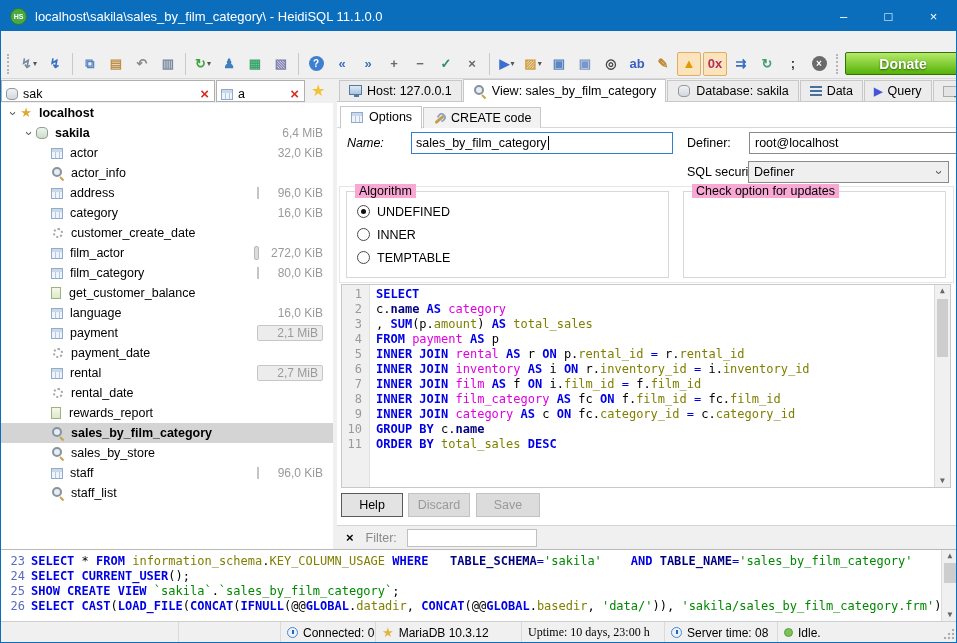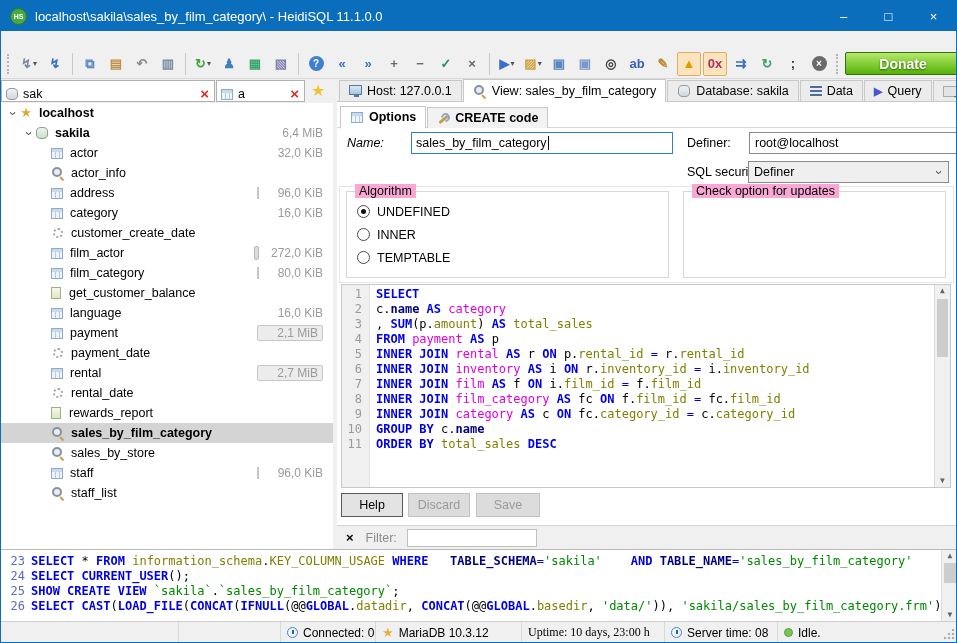--- a/index.html
+++ b/index.html
@@ -76,21 +76,21 @@
   
   .splitter{position:absolute;left:332px;top:78px;width:4px;height:470px;background:#f0f0f0;}
   .right{position:absolute;left:336px;top:78px;width:621px;height:470px;background:#f0f0f0;}
   .main-tabs{position:absolute;top:0;left:0;right:0;height:23px;display:flex;align-items:flex-end;background:#f0f0f0;border-bottom:1px solid #c8c8c8;padding-left:2px;}
   .tab{height:21px;display:flex;align-items:center;gap:5px;padding:0 9px;border:1px solid #c8c8c8;border-bottom:none;background:#ececec;font-size:12.5px;margin-right:1px;white-space:nowrap;}
   .tab.active{background:#fff;height:23px;margin-bottom:-1px;}
   .tab-label{line-height:1;}
   .content{position:absolute;top:23px;left:0;width:621px;height:423px;background:#fff;}
   .subtab-line{position:absolute;top:25px;left:0;right:0;border-top:1px solid #d8d8d8;}
   .sub-tabs{position:absolute;top:2px;left:3px;height:24px;display:flex;align-items:flex-end;z-index:2;}
-  .sub-tabs .tab{background:#f2f2f2;font-weight:bold;}
+  .sub-tabs .tab{background:#f2f2f2;}
   .sub-tabs .tab.active{background:#fff;border-bottom:1px solid #fff;margin-bottom:-1px;}
   .lbl{position:absolute;font-size:12.5px;color:#000;white-space:nowrap;}
   .name-input{position:absolute;left:74px;top:30px;width:262px;height:22px;border:1px solid #2f80d0;background:#fff;display:flex;align-items:center;font-size:12.5px;padding-left:4px;}
   .caret{width:1px;height:14px;background:#000;margin-left:1px;}
   .combo{position:absolute;height:22px;border:1px solid #8a8a8a;background:#fff;display:flex;align-items:center;font-size:12.5px;}
   .combo.gray{background:#efefef;}
   .combo-val{flex:1;padding-left:5px;white-space:nowrap;overflow:hidden;}
   .combo .chev{margin-right:3px;}
   .group-outer{position:absolute;left:2px;top:84px;width:615px;height:97px;border:1px solid #e6e6e6;}
   .fieldset{position:absolute;border:1px solid #d8d8d8;background:#fff;}

